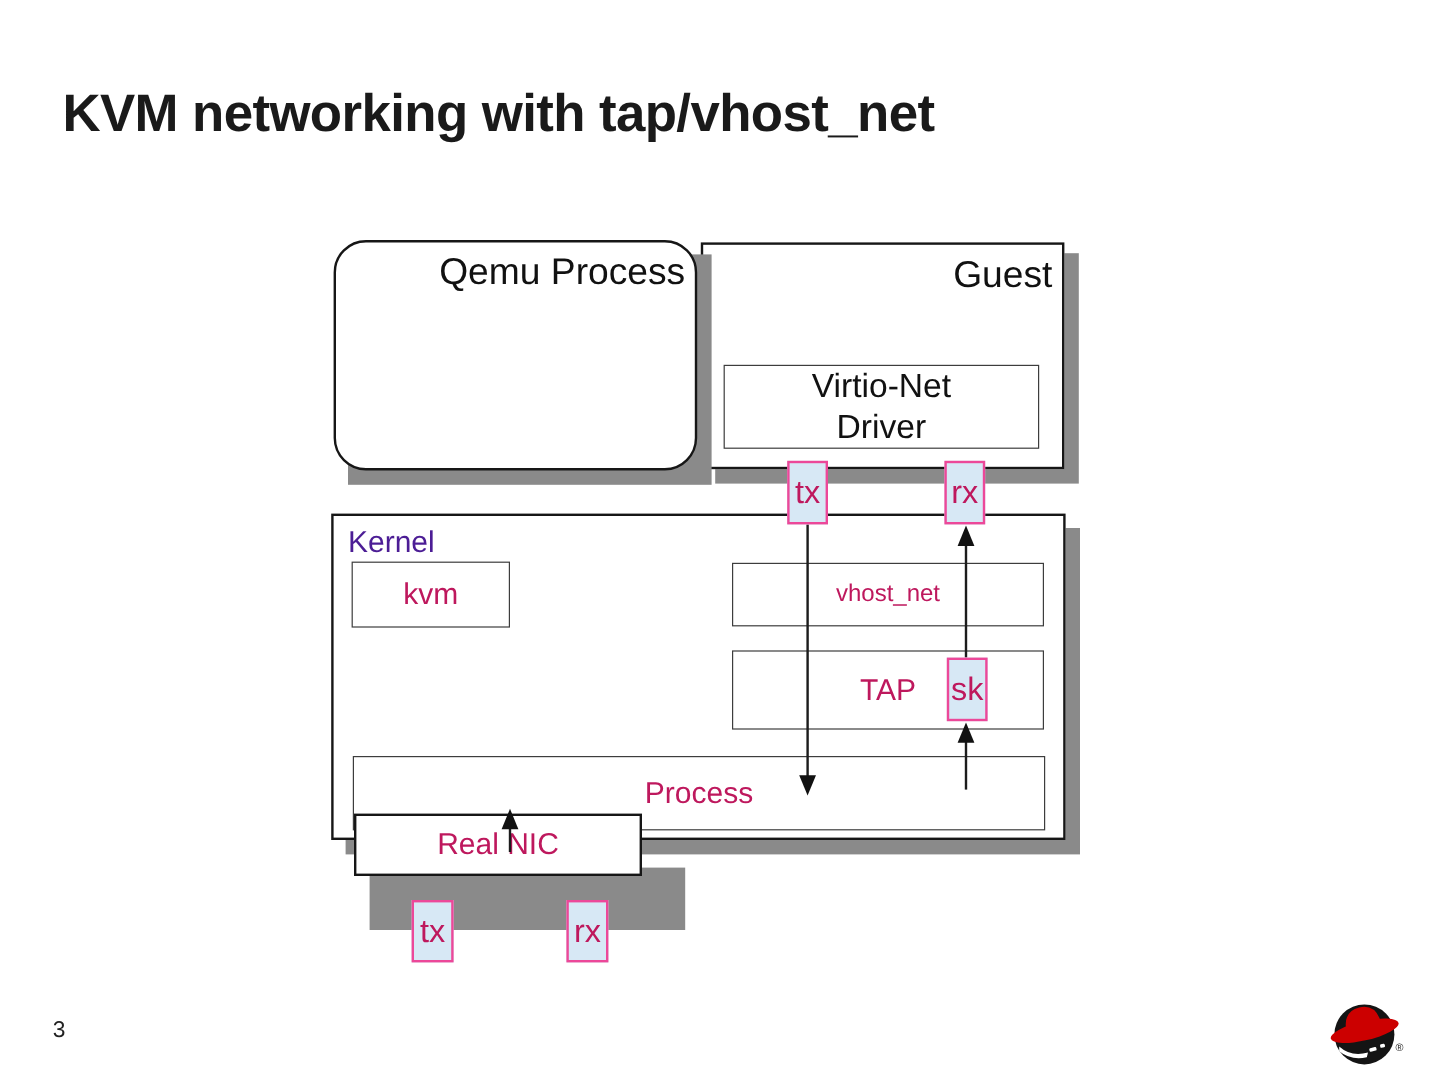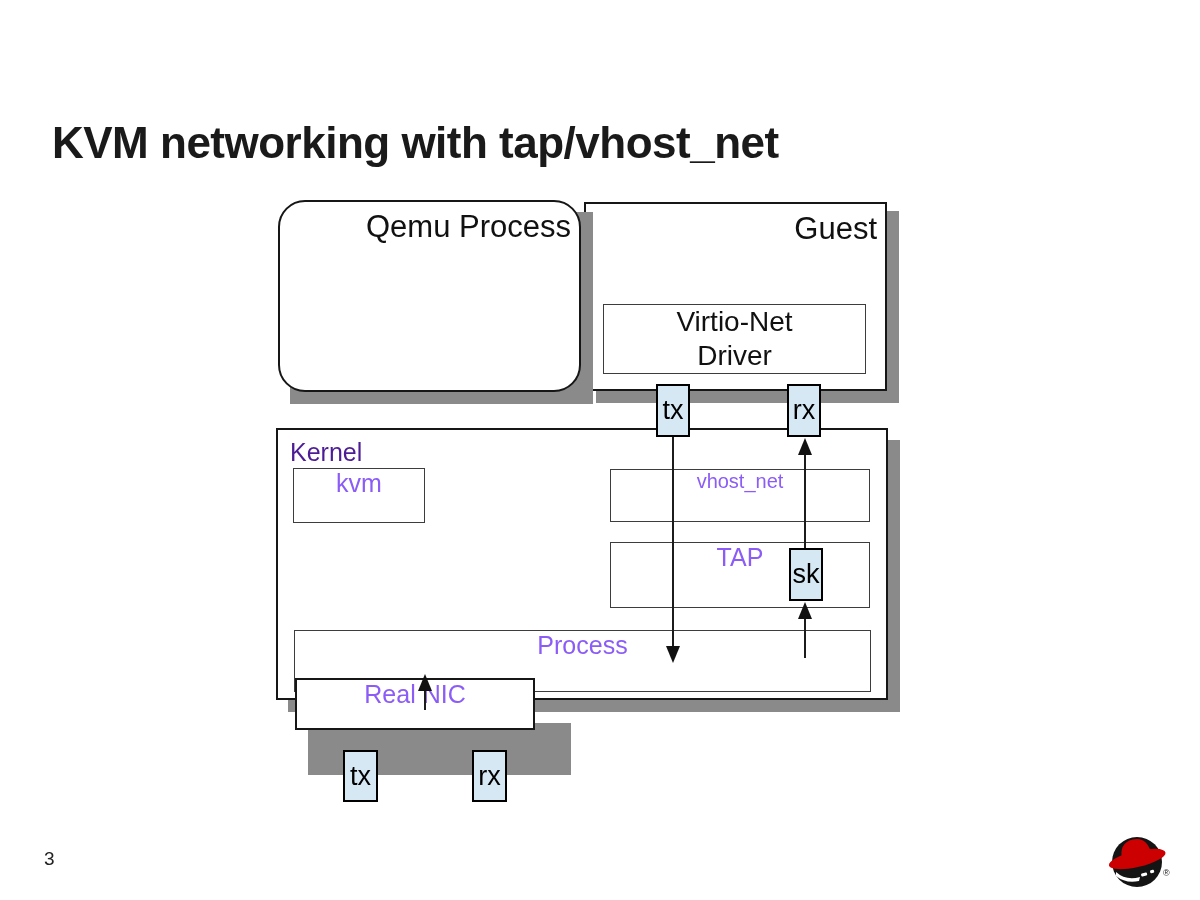--- a/index.html
+++ b/index.html
@@ -6,32 +6,31 @@
   .slide{
     position:relative;width:1200px;height:900px;background:#ffffff;
     font-family:"Liberation Sans","DejaVu Sans",sans-serif;color:#161616;
     overflow:hidden;margin:0 auto;
   }
   .abs{position:absolute;box-sizing:border-box;}
   .title{
     left:52px;top:70px;width:1100px;
     font-size:44px;font-weight:bold;color:#1a1a1a;line-height:1.15;
     letter-spacing:-0.5px;
-    margin-top:48px;
   }
   .pagenum{left:44px;top:848px;font-size:19px;color:#222;}
   .shadow{background:#8a8a8a;}
   .box{background:#ffffff;border:2px solid #161616;}
   .inner-box{background:#ffffff;border:1.5px solid #3d3d3d;}
   .corner-label{ text-align:right;padding:8px 8px 0 0;font-size:31px;line-height:33px;color:#111;}
-  .center-lbl{display:flex;align-items:flex-start;justify-content:center;font-size:25px;color:#8b5cf6;}
+  .center-lbl{display:flex;align-items:center;justify-content:center;font-size:25px;color:#be185d;}
   .blue-box{
-    background:#d7e8f5;border:2px solid #000000;
+    background:#d7e8f5;border:2px solid #ec4899;
     display:flex;align-items:center;justify-content:center;
-    font-size:27px;color:#000000;
+    font-size:27px;color:#be185d;
   }
   .vline{width:2px;background:#1c1c1c;}
   .arrow-down{width:0;height:0;border-left:7px solid transparent;border-right:7px solid transparent;border-top:17px solid #111;}
   .arrow-up{width:0;height:0;border-left:7px solid transparent;border-right:7px solid transparent;border-bottom:17px solid #111;}
   .virtio-text{
     display:flex;flex-direction:column;align-items:center;justify-content:center;
     width:100%;height:100%;font-size:28px;line-height:34px;color:#111;
   }
   .kernel-label{font-size:25px;color:#4c1d95;}
   .reg-mark{font-size:9px;color:#222;}

